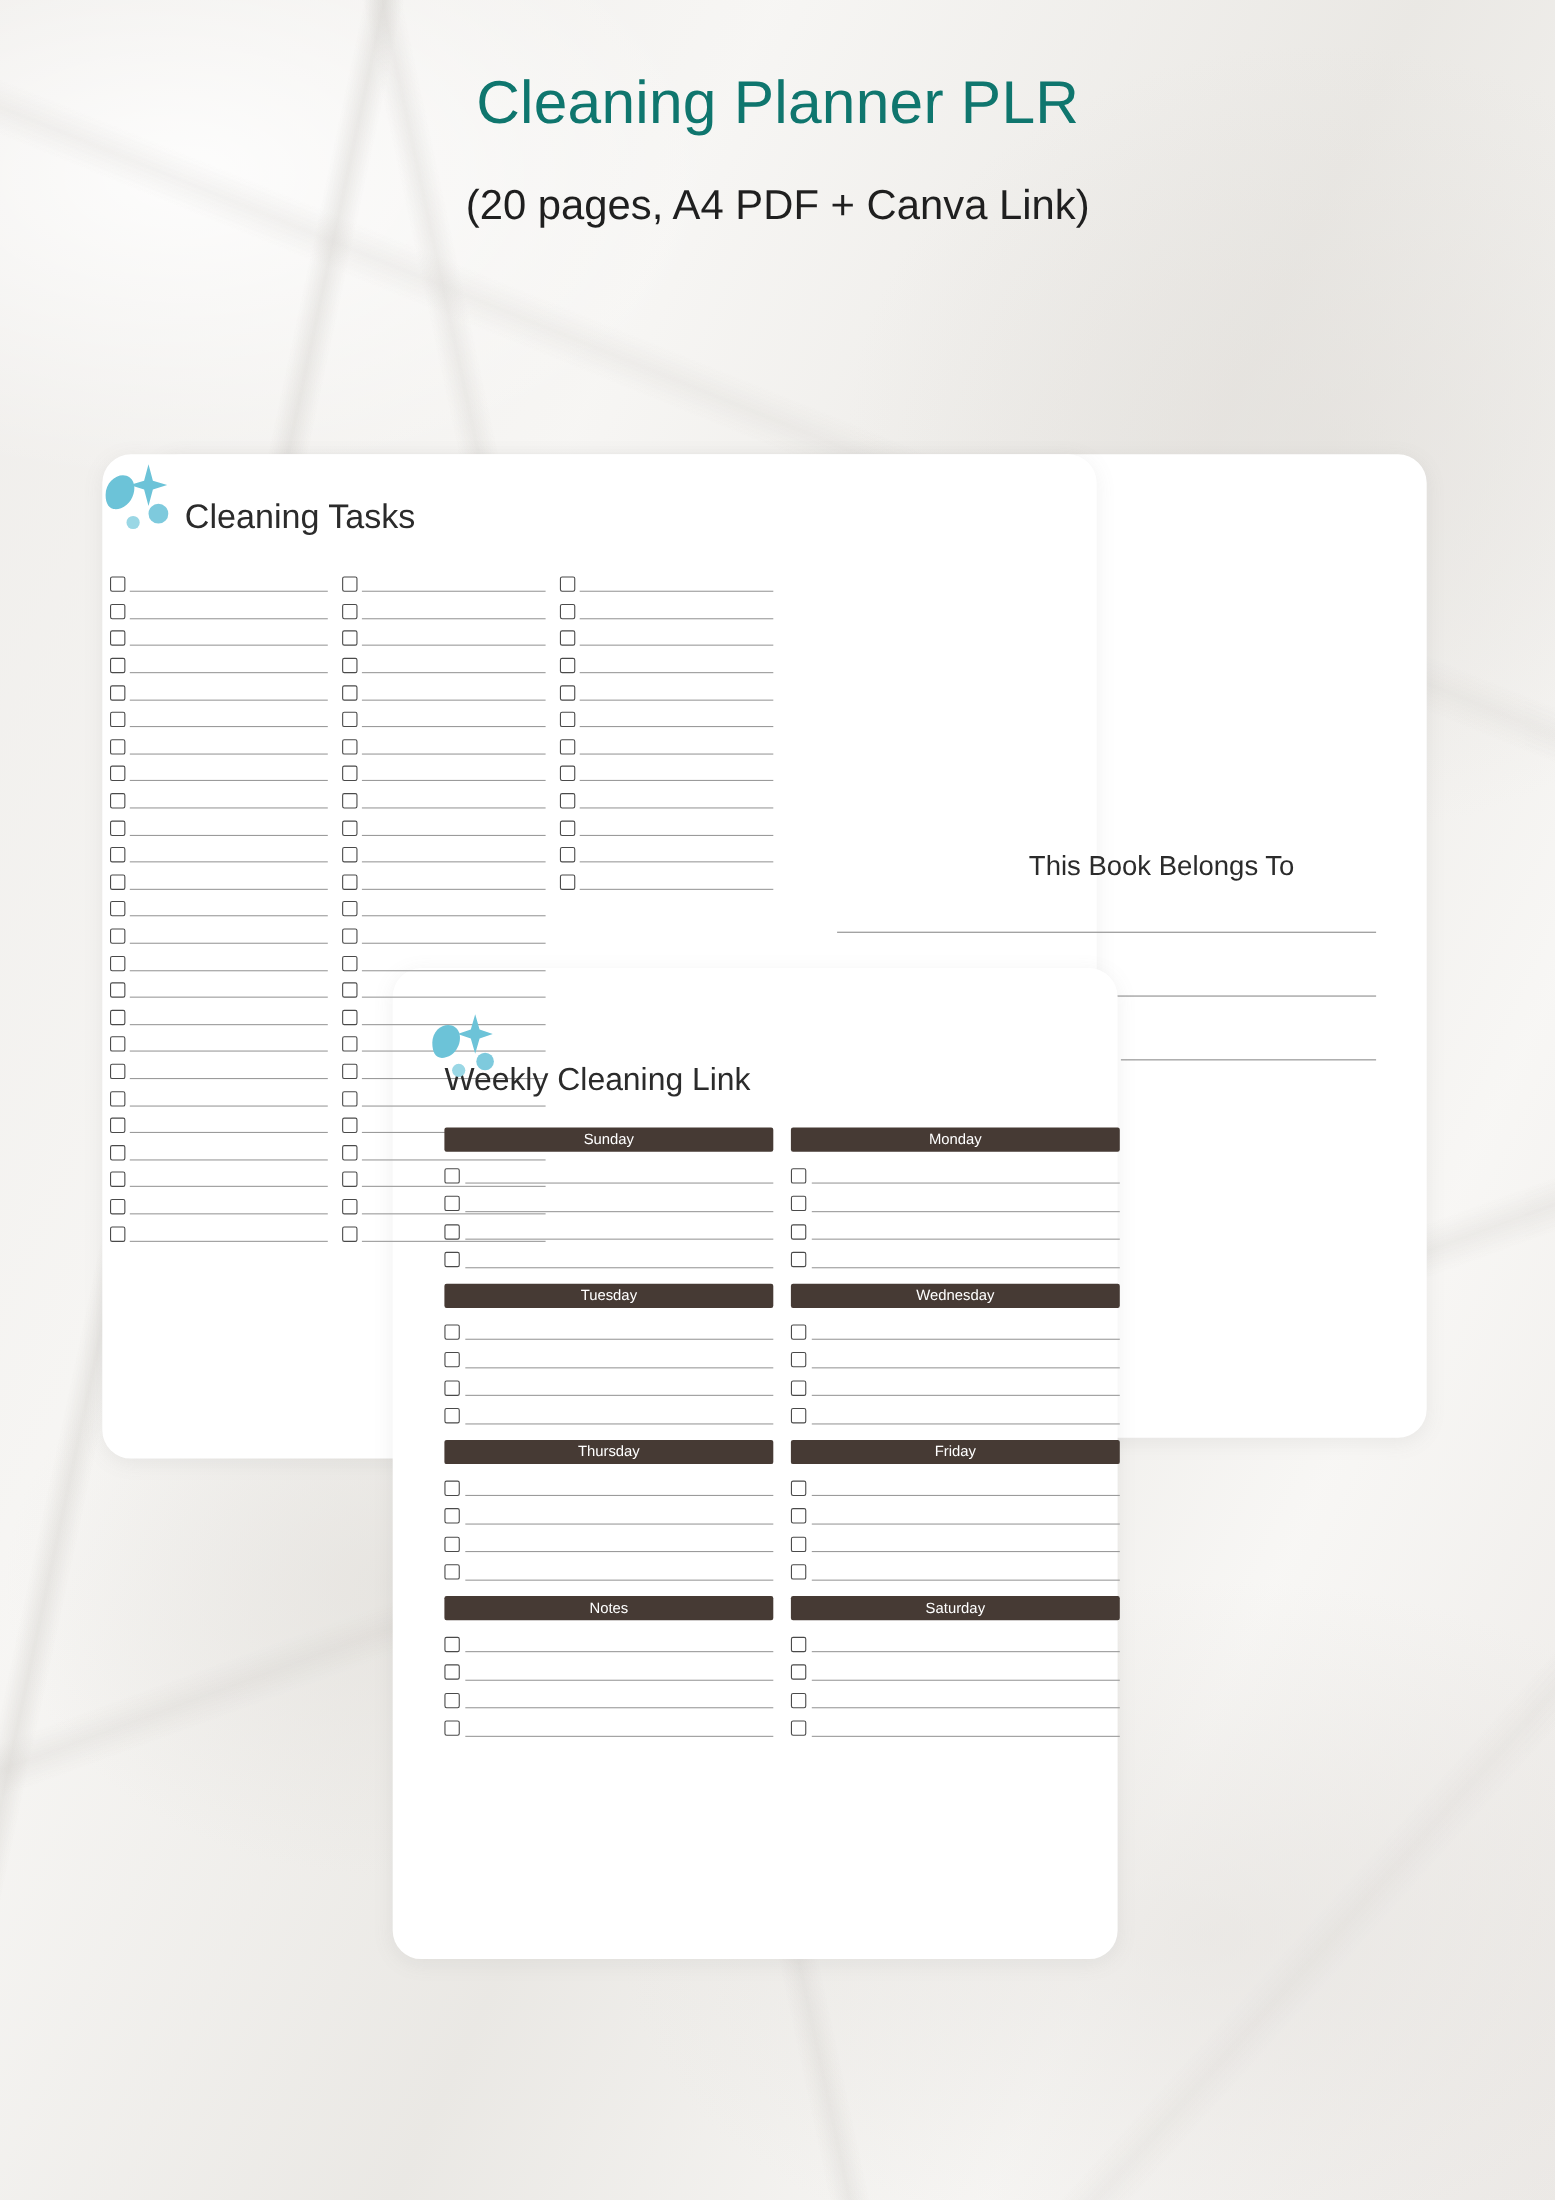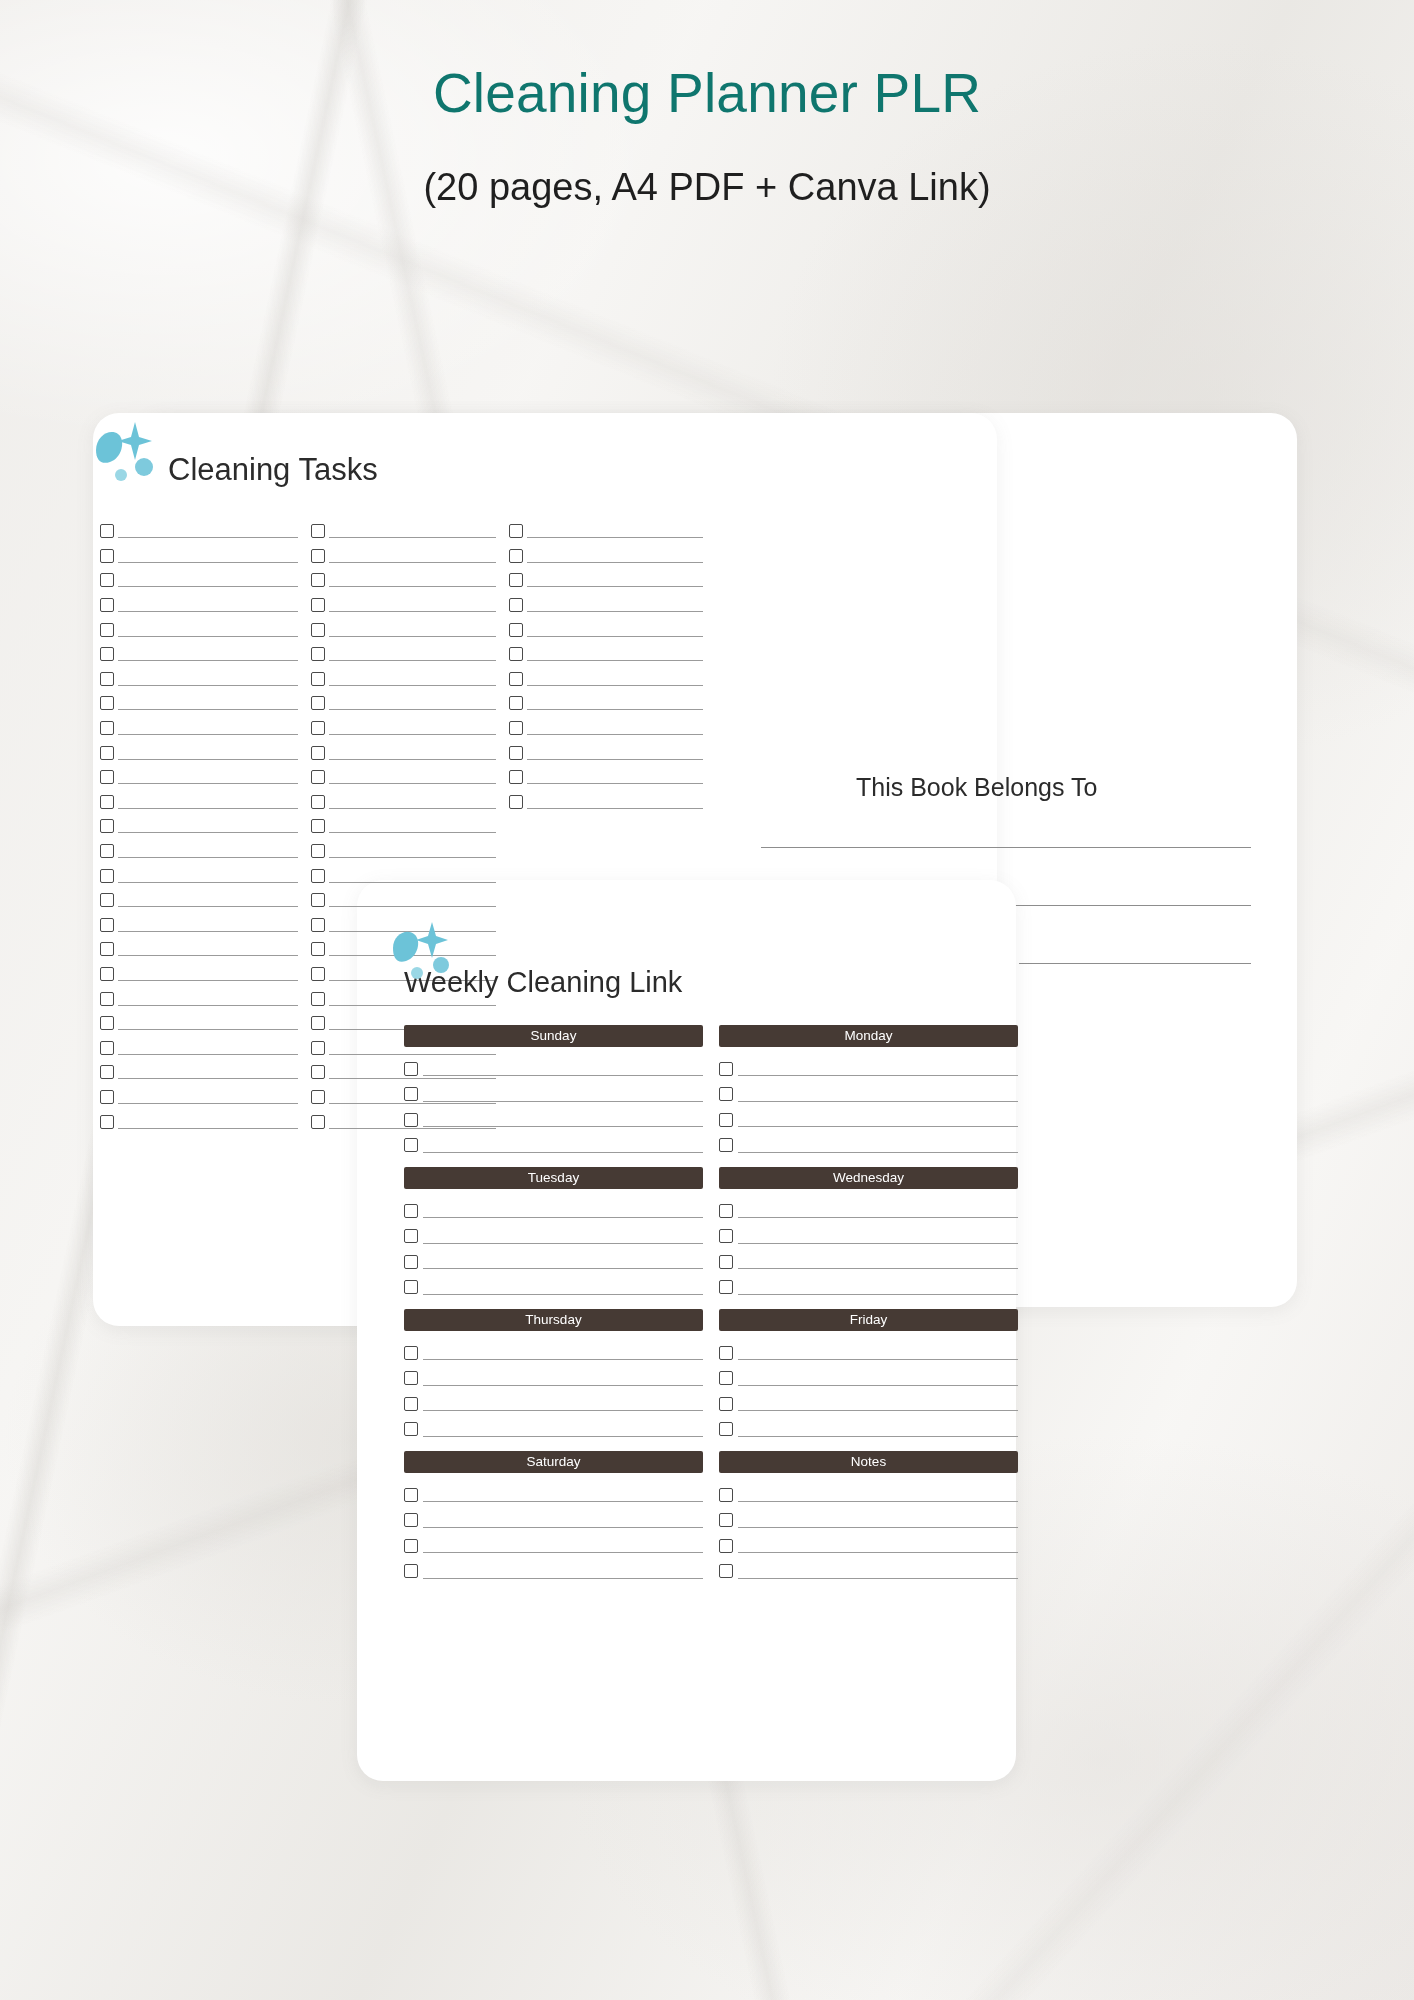--- a/index.html
+++ b/index.html
@@ -147,21 +147,21 @@
     margin-left: 4px;
     height: 13px;
   }
 
   
   .belongs-title {
     position: absolute;
     left: 856px;
     top: 773px;
     width: 400px;
-    text-align: left;
+    text-align: center;
     font-size: 25px;
     color: #2b2b2b;
     z-index: 3;
   }
   .belongs-line {
     position: absolute;
     border-bottom: 1.3px solid #8d8d8d;
     z-index: 3;
   }
   #belongs-line-1 { left: 761px; top: 847px; width: 490px; }
@@ -629,54 +629,54 @@
           <div class="cbox"></div>
           <div class="wk-line"></div>
         </div>
         <div class="wk-row">
           <div class="cbox"></div>
           <div class="wk-line"></div>
         </div>
       </div>
     </div>
     <div class="wk-block">
+      <div class="wk-head">Notes</div>
+      <div class="wk-rows">
+        <div class="wk-row">
+          <div class="cbox"></div>
+          <div class="wk-line"></div>
+        </div>
+        <div class="wk-row">
+          <div class="cbox"></div>
+          <div class="wk-line"></div>
+        </div>
+        <div class="wk-row">
+          <div class="cbox"></div>
+          <div class="wk-line"></div>
+        </div>
+        <div class="wk-row">
+          <div class="cbox"></div>
+          <div class="wk-line"></div>
+        </div>
+      </div>
+    </div>
+    <div class="wk-block">
       <div class="wk-head">Saturday</div>
       <div class="wk-rows">
         <div class="wk-row">
           <div class="cbox"></div>
           <div class="wk-line"></div>
         </div>
         <div class="wk-row">
           <div class="cbox"></div>
           <div class="wk-line"></div>
         </div>
         <div class="wk-row">
           <div class="cbox"></div>
           <div class="wk-line"></div>
         </div>
         <div class="wk-row">
           <div class="cbox"></div>
           <div class="wk-line"></div>
         </div>
       </div>
     </div>
-    <div class="wk-block">
-      <div class="wk-head">Notes</div>
-      <div class="wk-rows">
-        <div class="wk-row">
-          <div class="cbox"></div>
-          <div class="wk-line"></div>
-        </div>
-        <div class="wk-row">
-          <div class="cbox"></div>
-          <div class="wk-line"></div>
-        </div>
-        <div class="wk-row">
-          <div class="cbox"></div>
-          <div class="wk-line"></div>
-        </div>
-        <div class="wk-row">
-          <div class="cbox"></div>
-          <div class="wk-line"></div>
-        </div>
-      </div>
-    </div>
   </div>
 
 </body></html>

